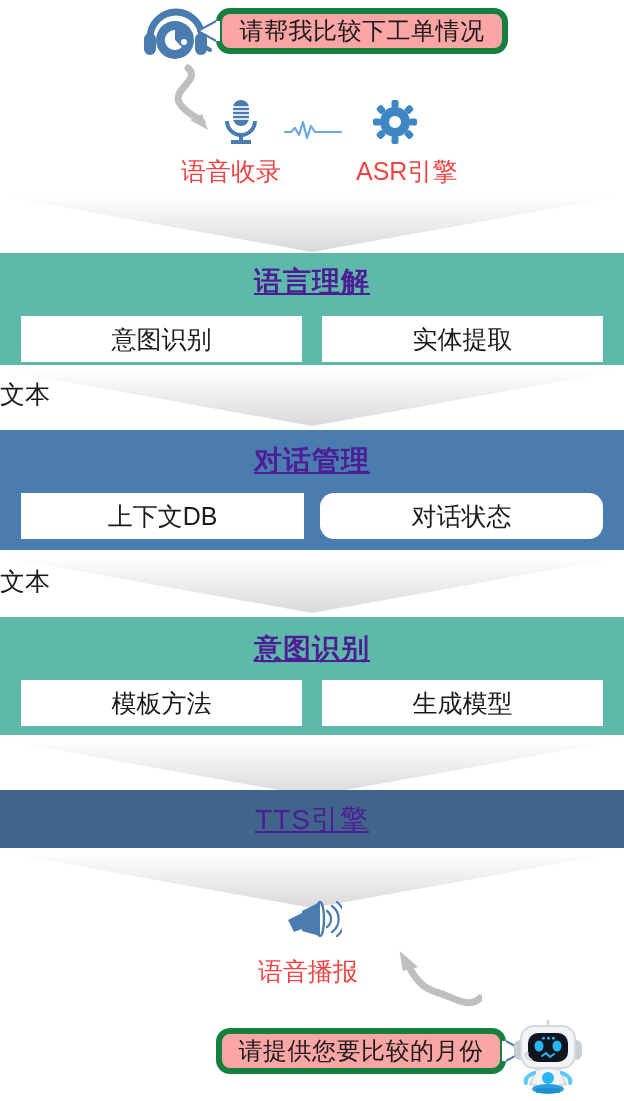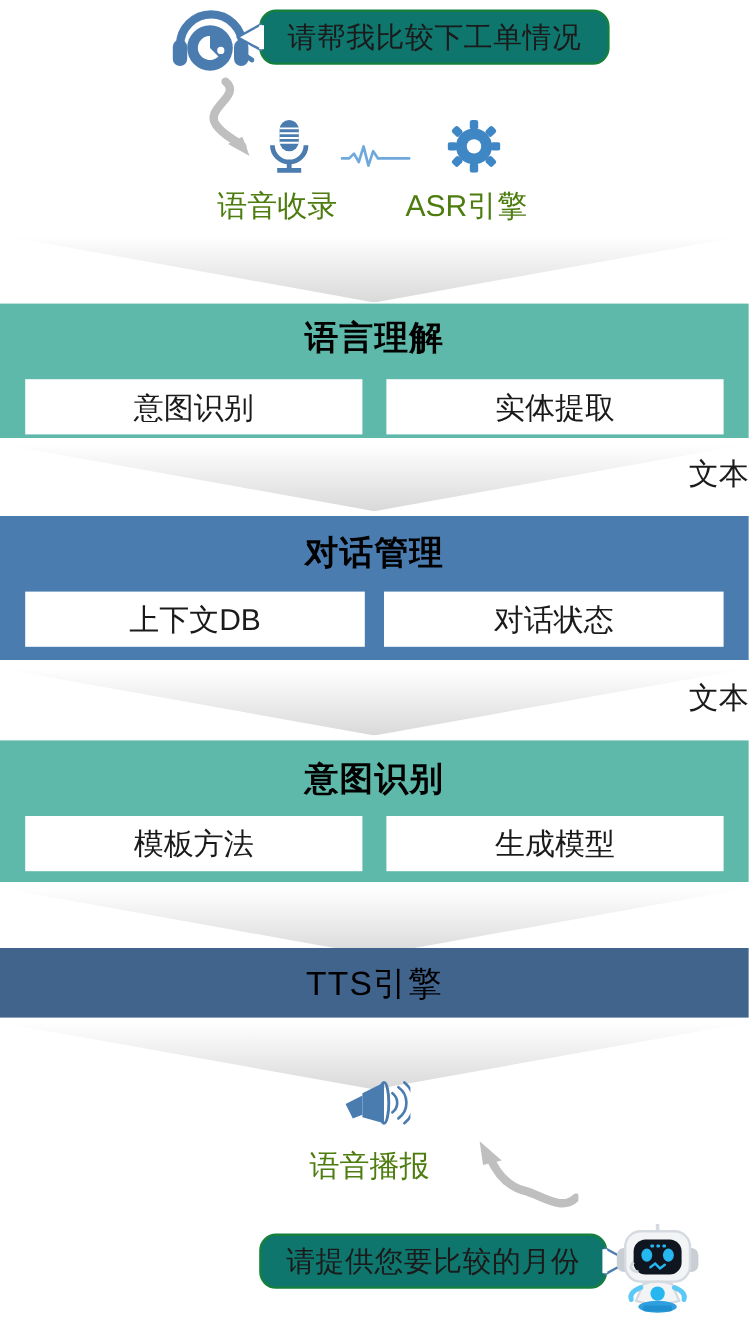--- a/index.html
+++ b/index.html
@@ -8,23 +8,23 @@
     background:#ffffff;
     font-family:"Liberation Sans","DejaVu Sans",sans-serif;
     overflow:hidden;
     position:relative;
   }
   .stage{position:relative;width:624px;height:1101px;}
 
   
   .bubble{
     position:absolute;
-    border:2px solid #15803d;
+    border:6px solid #15803d;
     border-radius:14px;
-    background:#0f766e;
+    background:#fca5a5;
     display:flex;align-items:center;justify-content:center;
     color:#1a1a1a;
     box-sizing:border-box;
     white-space:nowrap;
   }
   .bubble-top{
     left:216px;top:8px;width:292px;height:46px;
     font-size:24px;letter-spacing:.5px;
   }
   .bubble-bottom{
@@ -32,54 +32,55 @@
     font-size:24px;letter-spacing:.5px;
   }
   .tail{position:absolute;}
 
   
   .icon{position:absolute;}
 
   
   .lbl{
     position:absolute;
-    color:#4d7c0f;
+    color:#ef4444;
     font-size:25px;
     white-space:nowrap;
   }
 
   
   .band{
     position:absolute;left:0;width:624px;
     box-sizing:border-box;
   }
   .band-title{
     position:absolute;left:0;width:624px;text-align:center;
-    color:#000000;font-weight:bold;font-size:28px;
+    color:#4c1d95;font-weight:bold;font-size:28px;
     letter-spacing:1px;
+    text-decoration:underline;
   }
   .cellrow{position:absolute;left:0;width:624px;display:flex;}
   .cell{
     background:#ffffff;
     color:#1a1a1a;
     display:flex;align-items:center;justify-content:center;
     font-size:25px;
     height:46px;
     white-space:nowrap;
   }
 
   
   .chevron{
     position:absolute;left:0;width:624px;height:56px;
     background:linear-gradient(to bottom,#ffffff 0%,#f2f2f2 35%,#d9d9d9 100%);
     -webkit-clip-path:polygon(0 0,100% 0,50% 100%);
     clip-path:polygon(0 0,100% 0,50% 100%);
   }
   .chev-label{
-    position:absolute;left:0;width:624px;text-align:right;
+    position:absolute;left:0;width:624px;text-align:left;
     font-size:25px;color:#1a1a1a;
   }
 </style>
 </head>
 <body>
 
 <div class="stage">
 
   <div class="icon" style="left:140px;top:6px;width:72px;height:56px;">
     <svg width="72" height="56" viewBox="0 0 72 56">
@@ -147,39 +148,39 @@
         <rect x="4.5" y="5.5" width="7" height="8" rx="2" transform="rotate(-45 8 9.5)"></rect>
         <rect x="32.5" y="5.5" width="7" height="8" rx="2" transform="rotate(45 36 9.5)"></rect>
         <rect x="4.5" y="30.5" width="7" height="8" rx="2" transform="rotate(45 8 34.5)"></rect>
         <rect x="32.5" y="30.5" width="7" height="8" rx="2" transform="rotate(-45 36 34.5)"></rect>
       </g>
       <circle cx="22" cy="22" r="6" fill="#ffffff"></circle>
     </svg>
   </div>
 
   <div class="lbl" style="left:181px;top:155px;">语音收录</div>
-  <div class="lbl" style="left:338px;top:155px;text-align:right;">ASR引擎</div>
+  <div class="lbl" style="left:356px;top:155px;text-align:right;">ASR引擎</div>
 
   <div class="chevron" style="top:196px;"></div>
 
   <div class="band" style="top:253px;height:112px;background:#5FB9AB;"></div>
   <div class="band-title" style="top:263px;">语言理解</div>
   <div class="cellrow" style="top:310px;padding:6px 21px;box-sizing:border-box;gap:20px;">
     <div class="cell" style="flex:1;">意图识别</div>
     <div class="cell" style="flex:1;">实体提取</div>
   </div>
 
   <div class="chevron" style="top:370px;"></div>
   <div class="chev-label" style="top:378px;">文本</div>
 
   <div class="band" style="top:430px;height:120px;background:#4A7CB0;"></div>
   <div class="band-title" style="top:442px;">对话管理</div>
   <div class="cellrow" style="top:493px;padding:0 21px;box-sizing:border-box;gap:16px;">
     <div class="cell" style="flex:1;">上下文DB</div>
-    <div class="cell" style="flex:1;">对话状态</div>
+    <div class="cell" style="flex:1;border-radius:14px;">对话状态</div>
   </div>
 
   <div class="chevron" style="top:557px;"></div>
   <div class="chev-label" style="top:565px;">文本</div>
 
   <div class="band" style="top:617px;height:118px;background:#5FB9AB;"></div>
   <div class="band-title" style="top:630px;">意图识别</div>
   <div class="cellrow" style="top:680px;padding:0 21px;box-sizing:border-box;gap:20px;">
     <div class="cell" style="flex:1;text-align:center;">模板方法</div>
     <div class="cell" style="flex:1;">生成模型</div>

